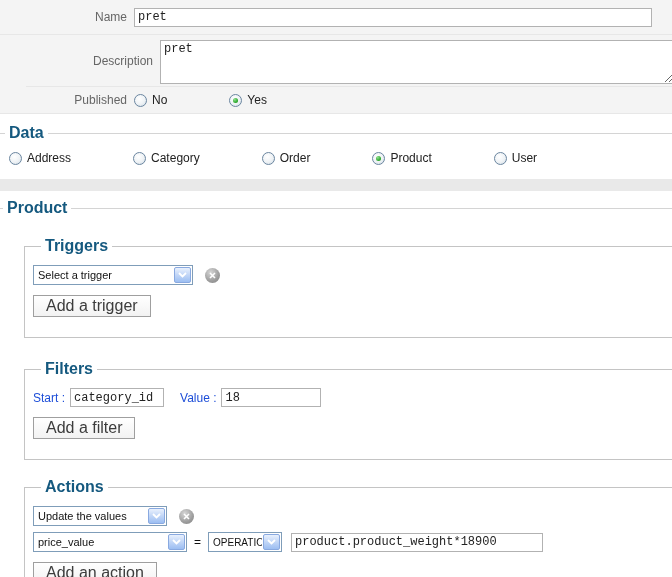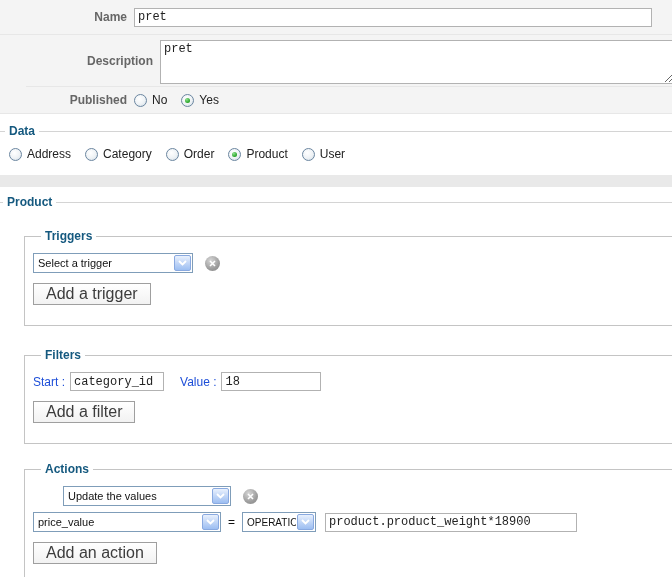--- a/index.html
+++ b/index.html
@@ -6,52 +6,52 @@
   body{
     width:672px;height:577px;overflow:hidden;background:#fff;
     font-family:"Liberation Sans",sans-serif;font-size:12px;color:#333;
   }
   
   .top-form{background:#f4f4f4;}
   .frow{display:flex;align-items:center;border-bottom:1px solid #e7e7e7;}
   .frow-name{height:34px;}
   .frow-desc{height:51px;margin-left:26px;}
   .frow-pub{height:26px;}
-  .flabel{width:127px;text-align:right;padding-right:7px;font-weight:bold;color:#666;flex:none;}
+  .flabel{width:127px;text-align:right;padding-right:7px;font-weight:normal;color:#666;flex:none;}
   .fvalue{flex:1;display:flex;align-items:center;}
   .ti{
     box-sizing:border-box;height:19px;border:1px solid #b2b2b2;background:#fff;
     font-family:"Liberation Mono","DejaVu Sans Mono",monospace;font-size:12px;color:#222;
     padding:1px 3px;
   }
   .name-input{width:518px;}
   .ta{
     box-sizing:border-box;width:514px;height:44px;border:1px solid #b2b2b2;background:#fff;
     font-family:"Liberation Mono","DejaVu Sans Mono",monospace;font-size:12px;color:#222;
     padding:1px 3px;resize:both;margin-top:2px;
   }
   
-  .radio-row{display:flex;align-items:center;}
+  .radio-row{display:flex;align-items:center;gap:48px;}
   .radio-item{display:inline-flex;align-items:center;margin-right:14px;cursor:pointer;}
   .radio{
     width:13px;height:13px;border-radius:50%;box-sizing:border-box;display:inline-block;position:relative;
     border:1px solid #6b86a0;
     background:radial-gradient(circle at 40% 35%,#ffffff 0%,#eef2f5 55%,#ccd8e2 100%);
     flex:none;
   }
   .radio.checked::after{
     content:"";position:absolute;left:3px;top:3px;width:5px;height:5px;border-radius:50%;
     background:radial-gradient(circle at 35% 30%,#8ee08e,#27a427 70%,#157a15);
   }
   .rlabel{margin-left:5px;color:#222;}
   
   fieldset{margin:0;padding:0;}
   .fs-top{border:none;border-top:1px solid #d4d4d4;}
   .fs-top legend,.fs-inner legend{
-    color:#15597f;font-weight:bold;font-size:12px;padding:0 4px;
+    color:#15597f;font-weight:bold;font-size:16px;padding:0 4px;
   }
   .fs-data{margin-top:10px;padding:0 0 14px 0;}
   .fs-data legend{margin-left:5px;}
   .data-options{padding:9px 0 0 9px;}
   .band{height:12px;background:#e9e9e9;margin:0 0 8px 0;}
   .fs-product{padding:6px 0 0 0;}
   .fs-product legend{margin-left:3px;}
   .fs-inner{
     border:1px solid #c4c4c4;margin:14px -6px 22px 24px;
     padding:4px 0 20px 8px;
@@ -67,22 +67,22 @@
     border:1px solid #7f9db9;background:#fff;padding-left:4px;font-size:11px;color:#111;
     cursor:default;flex:none;
   }
   .sel-txt{flex:1;white-space:nowrap;overflow:hidden;}
   .sel-arrow{
     width:17px;height:16px;margin:1px;flex:none;display:flex;align-items:center;justify-content:center;
     border-radius:2px;box-sizing:border-box;border:1px solid #89a9e0;
     background:linear-gradient(180deg,#e9f1fd 0%,#c9dbf8 40%,#9cbef2 100%);
   }
   .w160{width:160px;}
-  .w145{width:168px;margin-left:30px;}
-  .w182{width:188px;}
+  .w145{width:134px;}
+  .w182{width:154px;}
   .w74{width:74px;font-size:10px;}
   
   .del{
     width:15px;height:15px;border-radius:50%;margin-left:12px;flex:none;
     display:inline-flex;align-items:center;justify-content:center;cursor:pointer;
     background:radial-gradient(circle at 38% 30%,#d6d6d6,#9d9d9d 60%,#828282);
   }
   
   .btn{
     font-family:"Liberation Sans",sans-serif;font-size:16px;color:#3c3c3c;

